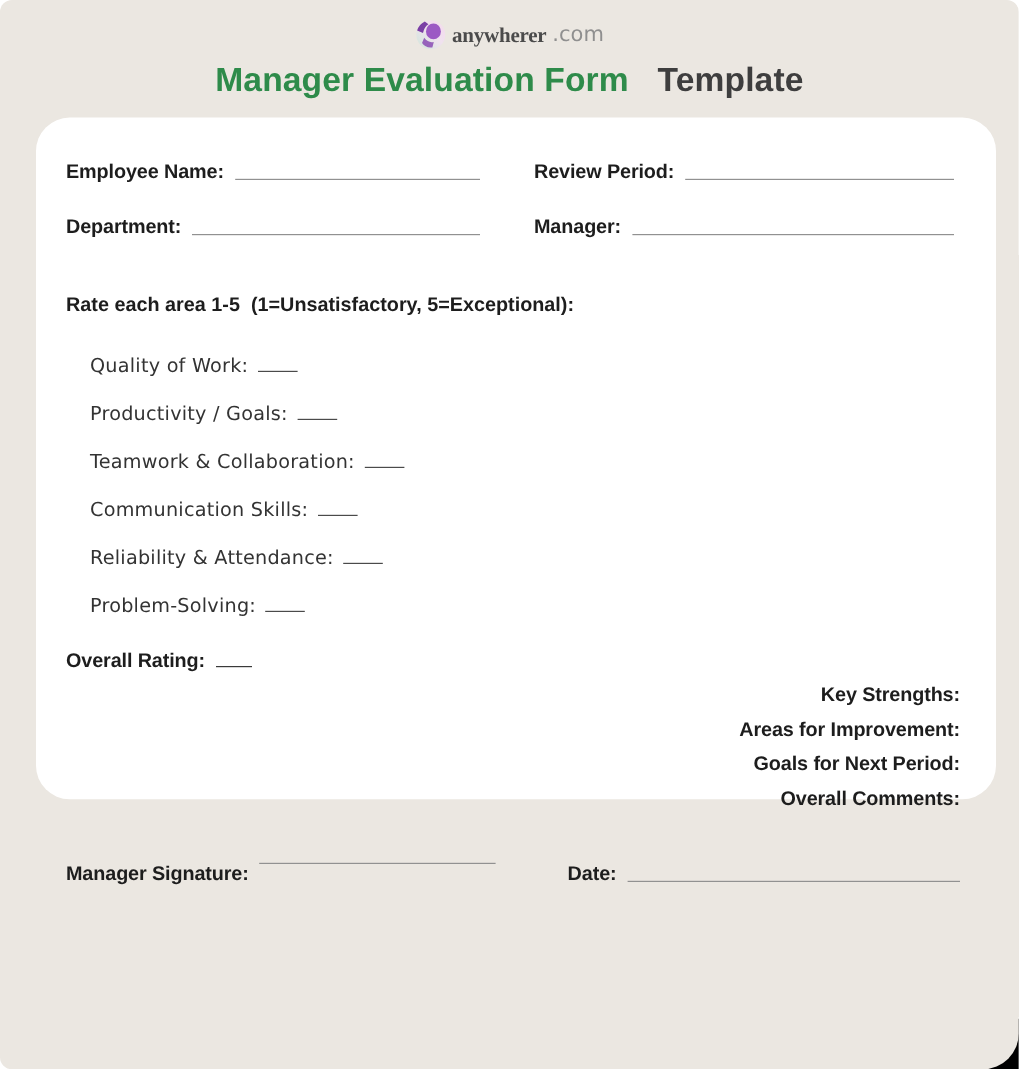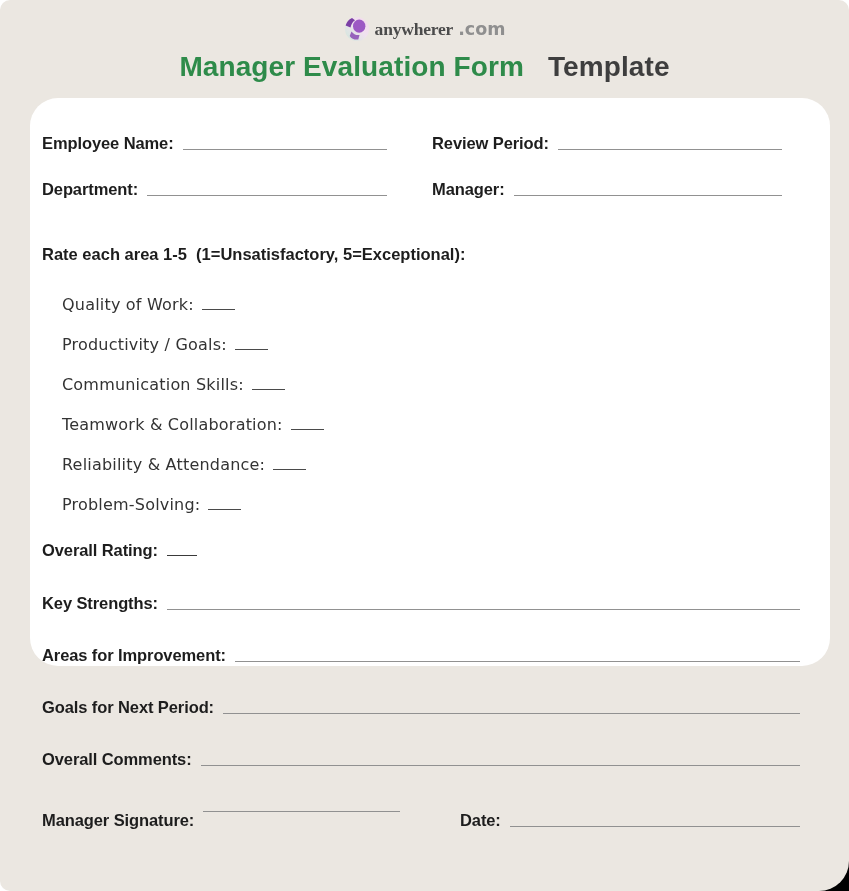--- a/index.html
+++ b/index.html
@@ -37,37 +37,37 @@
   .brand {
     display: flex; justify-content: center; align-items: center;
     padding-top: 16px; gap: 5px;
   }
   .brand-icon { width: 26px; height: 26px; display: inline-flex; }
   .brand-name {
     font-size: 17.5px; font-weight: 700; color: var(--brand-dark);
     letter-spacing: -0.2px;
     font-family: Liberation Serif, serif;
   }
-  .brand-tld { font-size: 17.5px; font-weight: 700; color: var(--brand-light); }
+  .brand-tld { font-size: 17.5px; font-weight: 400; color: var(--brand-light); }
 
   .title {
     margin-top: 9px; text-align: center;
     font-family: "Liberation Sans", sans-serif;
     font-size: 28px; font-weight: 800; letter-spacing: 0.1px;
   }
   .title-green { color: var(--title-green); }
   .title-dark { color: var(--title-dark); margin-left: 24px; }
 
   
   .card {
     margin: 15px 19px 0 30px;
     height: 568px;
     background: var(--card-bg);
     border-radius: 28px;
-    padding: 36px 30px 0 12px;
+    padding: 36px 30px 0 25px;
   }
 
   .flabel {
     font-family: "Liberation Sans", sans-serif;
     font-size: 16.5px; font-weight: 700; color: var(--label-ink);
     letter-spacing: -0.1px; white-space: nowrap;
   }
   .fline {
     flex: 1; margin-left: 9px; margin-bottom: 3px;
     border-bottom: 1.4px solid var(--line-gray);
@@ -96,21 +96,21 @@
   .blank {
     display: inline-block; width: 33px; height: 13px;
     border-bottom: 1.7px solid var(--blank-dark);
     margin-left: 8px;
   }
   .blank.dark { width: 30px; border-bottom-color: #3a3a3a; }
 
   .overall { margin-top: 27px; height: 20px; }
   .overall .blank { margin-left: 9px; }
 
-  .long-field { margin-top: 32px; height: 20px; }
+  .long-field { margin-top: 9px; height: 20px; flex-direction: column; }
 
   .sig-row { display: flex; margin-top: 42px; }
   .sig-field { display: flex; align-items: flex-start; width: 358px; }
   .date-field { display: flex; align-items: flex-end; flex: 1; margin-left: 60px; }
 </style>
 </head>
 <body>
 
 <div class="viewport">
   <div class="black-corner"></div>
@@ -158,22 +158,22 @@
           <span class="flabel">Manager:</span>
           <span class="fline"></span>
         </div>
       </div>
 
       <div class="rate-heading">Rate each area 1-5  (1=Unsatisfactory, 5=Exceptional):</div>
 
       <div class="rate-list">
         <div class="rate-item"><span>Quality of Work:</span><span class="blank"></span></div>
         <div class="rate-item"><span>Productivity / Goals:</span><span class="blank"></span></div>
+        <div class="rate-item"><span>Teamwork &amp; Collaboration:</span><span class="blank"></span></div>
         <div class="rate-item"><span>Communication Skills:</span><span class="blank"></span></div>
-        <div class="rate-item"><span>Teamwork &amp; Collaboration:</span><span class="blank"></span></div>
         <div class="rate-item"><span>Reliability &amp; Attendance:</span><span class="blank"></span></div>
         <div class="rate-item"><span>Problem-Solving:</span><span class="blank"></span></div>
       </div>
 
       <div class="overall">
         <span class="flabel">Overall Rating:</span><span class="blank dark"></span>
       </div>
 
       <div class="field long-field">
         <span class="flabel">Key Strengths:</span>

